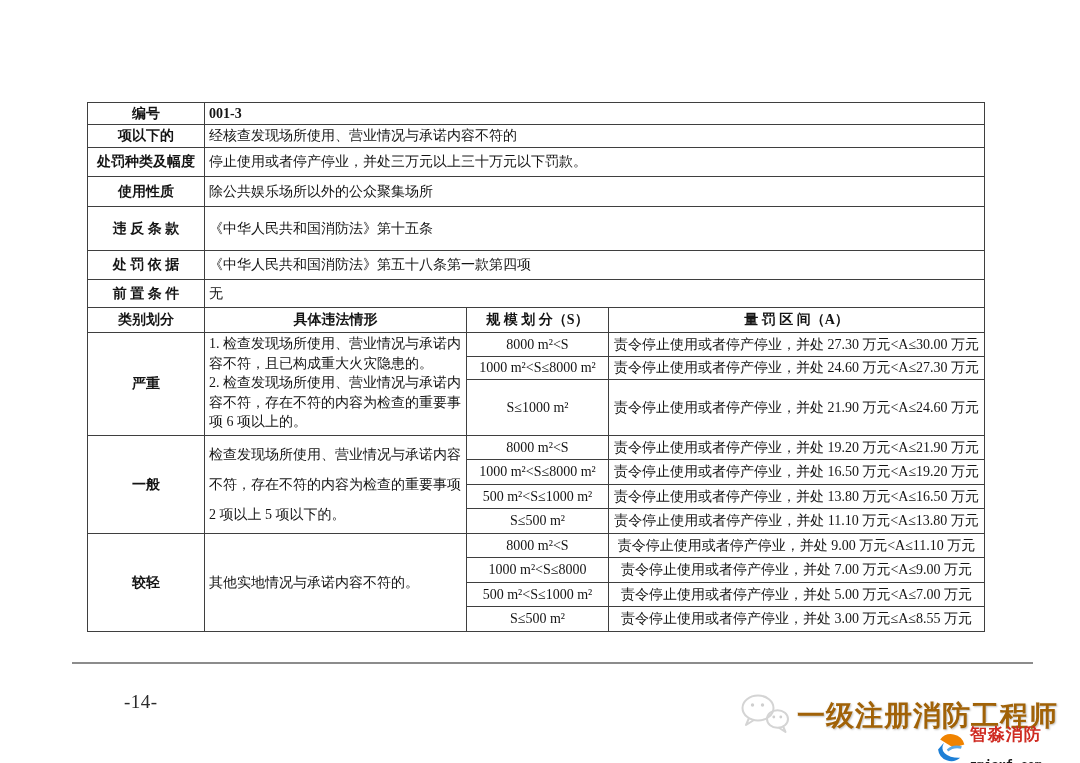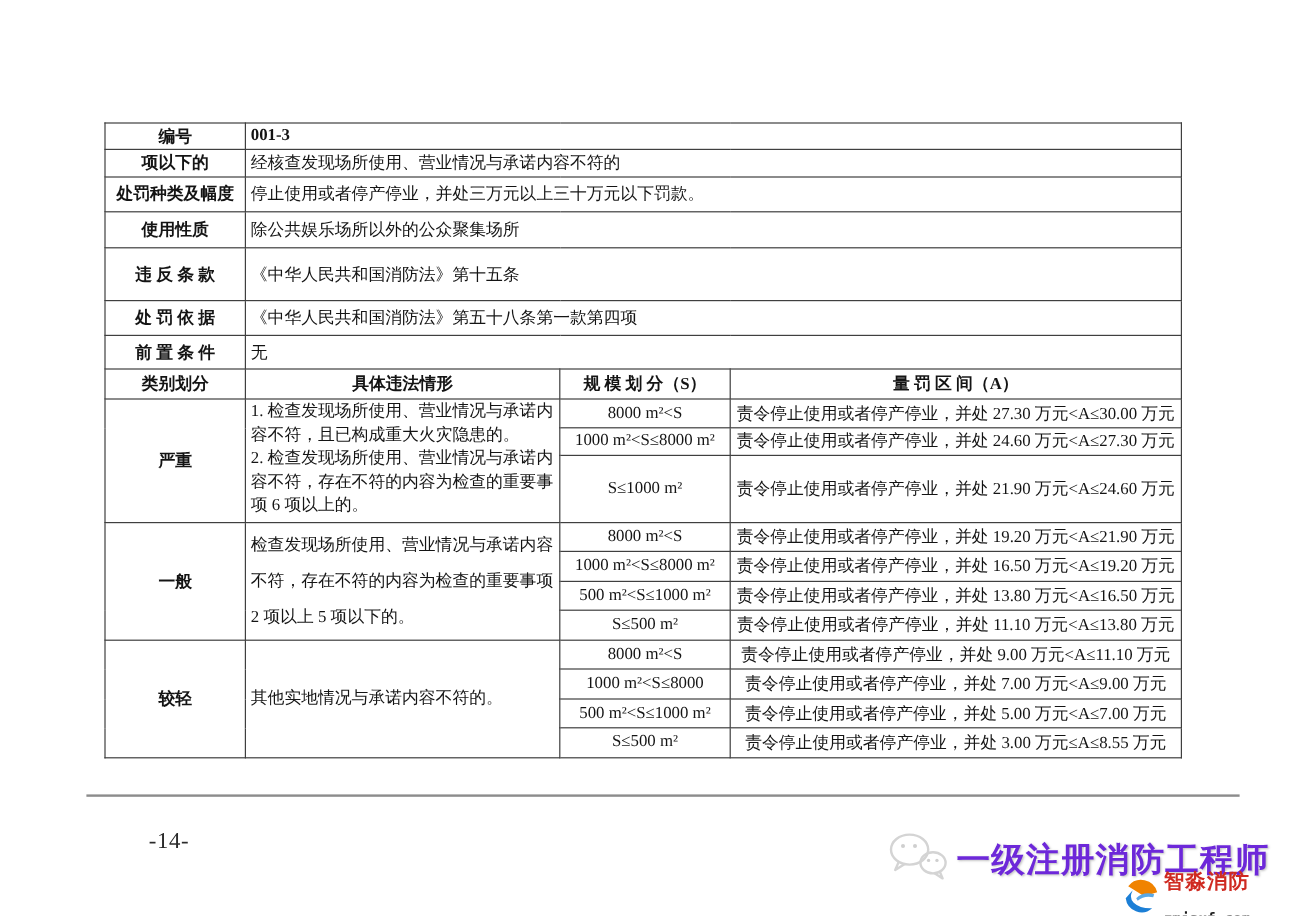--- a/index.html
+++ b/index.html
@@ -55,21 +55,21 @@
     position: absolute; left: 124px; top: 691px;
     font-size: 19px; letter-spacing: 0.5px; color: #2a2a2a;
   }
 
   .watermark {
     position: absolute; right: 22px; top: 693px;
     display: flex; align-items: center; gap: 6px;
   }
   .watermark-text {
     font-size: 28px; font-weight: bold; letter-spacing: 1px;
-    color: #6d28d9;
+    color: #a16207;
     text-shadow: -1px -1px 0 #fafafa, 1px 1px 2px #bdbdbd;
     font-family: "Liberation Sans", sans-serif;
     white-space: nowrap;
   }
   .brand {
     position: absolute; right: 38px; top: 726px;
     display: flex; align-items: center; gap: 4px;
   }
   .brand-texts { display: flex; flex-direction: column; line-height: 1; }
   .brand-name {

